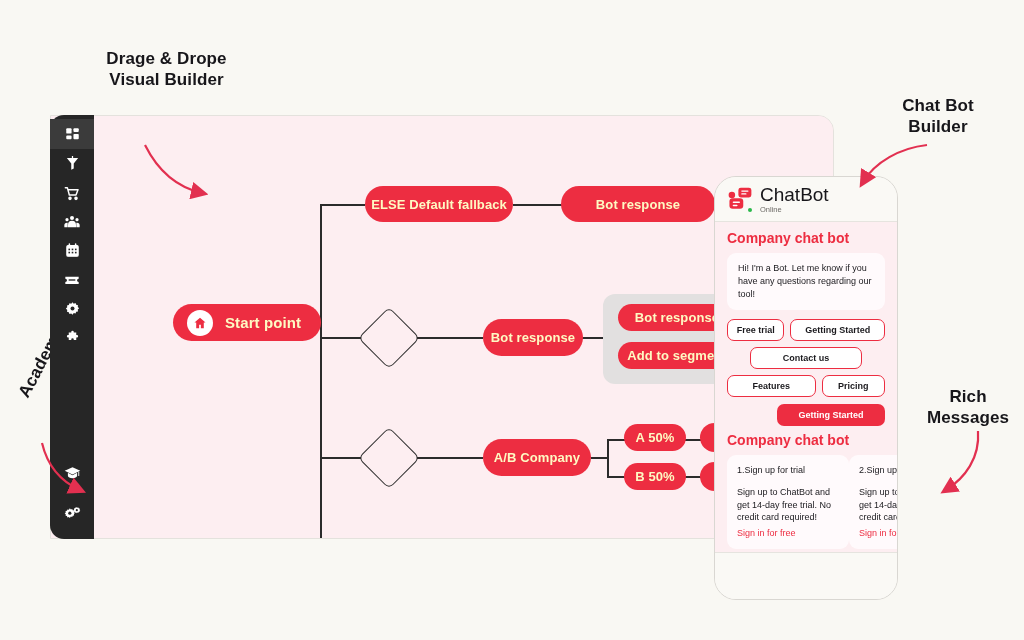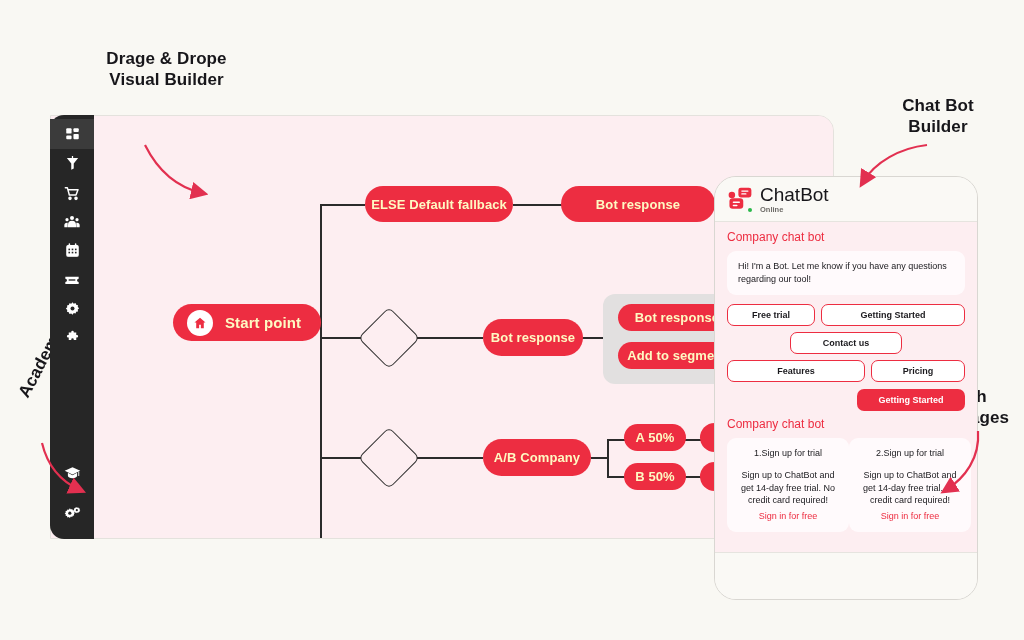--- a/index.html
+++ b/index.html
@@ -97,68 +97,68 @@
     background:#e2e0e0;
     border-radius:12px;
     z-index:2;
   }
   .conn{position:absolute;background:#2b2b2b;z-index:1;}
   .conn.h{height:1.6px;}
   .conn.v{width:1.6px;}
 
   
   #chat-widget{
-    left:714px;top:176px;width:264px;height:424px;
+    left:714px;top:176px;width:184px;height:424px;
     background:#faf9f5;
     border:1.4px solid #d9d7d2;
     border-radius:22px;
     box-sizing:border-box;
     overflow:hidden;
     z-index:10;
   }
   #chat-header{
     height:45px;background:#faf9f5;
     border-bottom:1px solid #e6e4df;
     display:flex;align-items:center;padding:0 12px;
     box-sizing:border-box;
   }
   #chat-logo{width:26px;height:26px;flex:0 0 auto;margin-right:7px;position:relative;}
   .chat-title{font-size:19px;color:#17161a;font-weight:normal;line-height:1;}
-  .chat-status{font-size:7.5px;color:#6c6a66;margin-top:2px;line-height:1;font-weight:bold;}
+  .chat-status{font-size:7.5px;color:#6c6a66;margin-top:2px;line-height:1;}
   .status-dot{
     width:4px;height:4px;border-radius:50%;background:#29b94a;
     position:absolute;left:21px;bottom:0px;
   }
   #chat-body{
     position:absolute;top:45px;left:0;right:0;bottom:46px;
     background:#fdeef1;
     padding:8px 12px 0 12px;
     box-sizing:border-box;
   }
-  .convo-label{font-size:12px;color:#ed2d41;font-weight:normal;margin-bottom:7px;}
+  .convo-label{font-size:14px;color:#ed2d41;font-weight:bold;margin-bottom:7px;}
   .bubble{
     background:#fffafc;border-radius:9px;
     padding:9px 11px;font-size:9px;line-height:1.45;
     color:#1b1a1e;margin-bottom:9px;
   }
   .chip-row{display:flex;gap:6px;margin-bottom:6px;}
   .chip{
     border:1px solid #ed2d41;background:#fff;color:#1b1a1e;
     border-radius:7px;font-size:9px;font-weight:bold;
     padding:5px 0;text-align:center;flex:1 1 auto;
   }
   .chip.wide{flex:1.6 1 auto;}
   .chip.narrow{flex:1 1 auto;}
   .chip.center{flex:0 0 110px;margin:0 auto;}
   .cta{
     background:#ed2d41;color:#fff;border-radius:7px;
     font-size:9px;font-weight:bold;padding:6px 0;text-align:center;
     width:108px;margin-left:auto;margin-top:7px;margin-bottom:6px;
   }
-  .card-row{display:flex;text-align:center;}
+  .card-row{display:flex;}
   .card{
     background:#fffafc;border-radius:9px;padding:9px 10px;
     font-size:9px;line-height:1.42;color:#1b1a1e;
     flex:0 0 122px;box-sizing:border-box;
   }
   .card-title{margin-bottom:9px;}
   .card-link{color:#ed2d41;margin-top:3px;}
   #chat-footer{
     position:absolute;left:0;right:0;bottom:0;height:46px;
     background:#faf9f5;border-top:1px solid #e6e4df;

